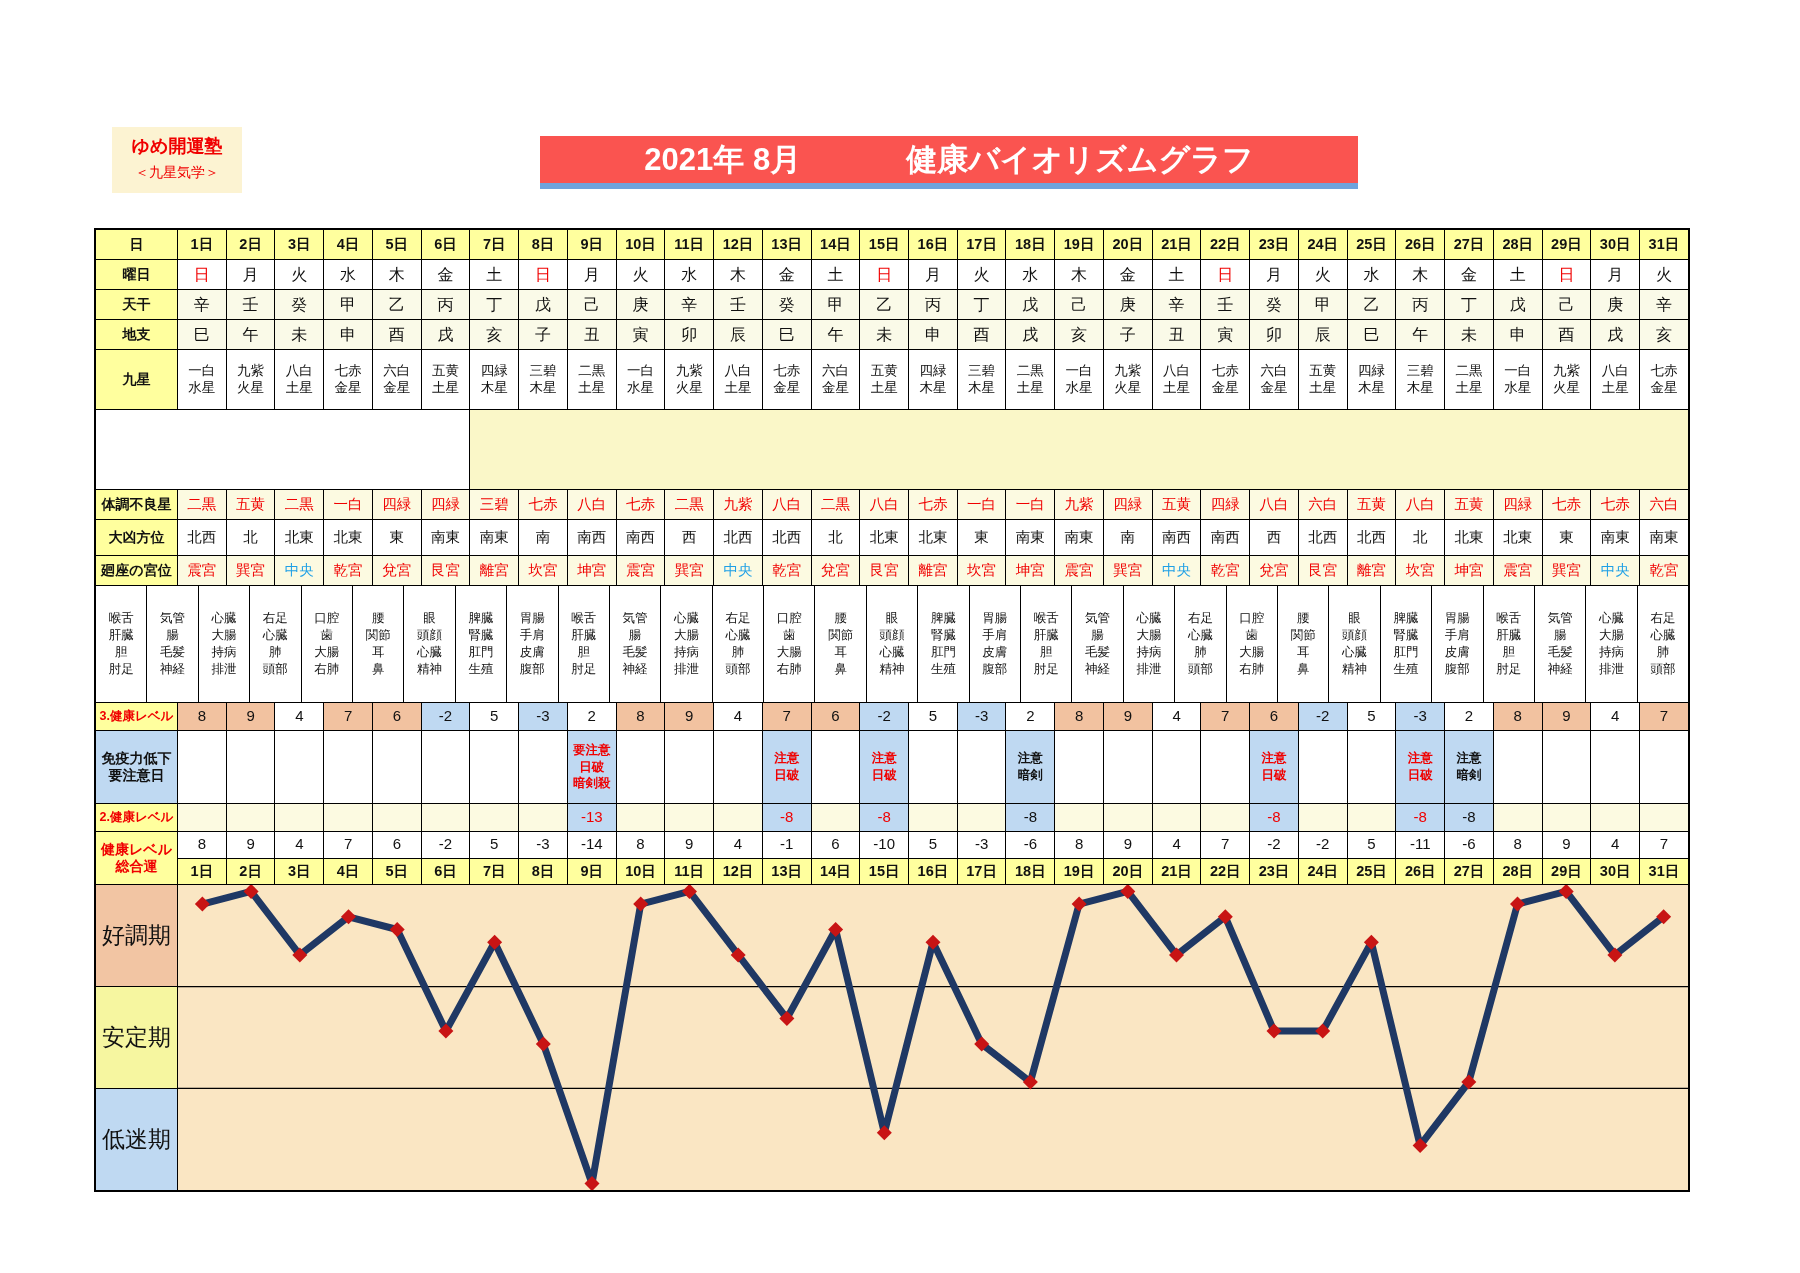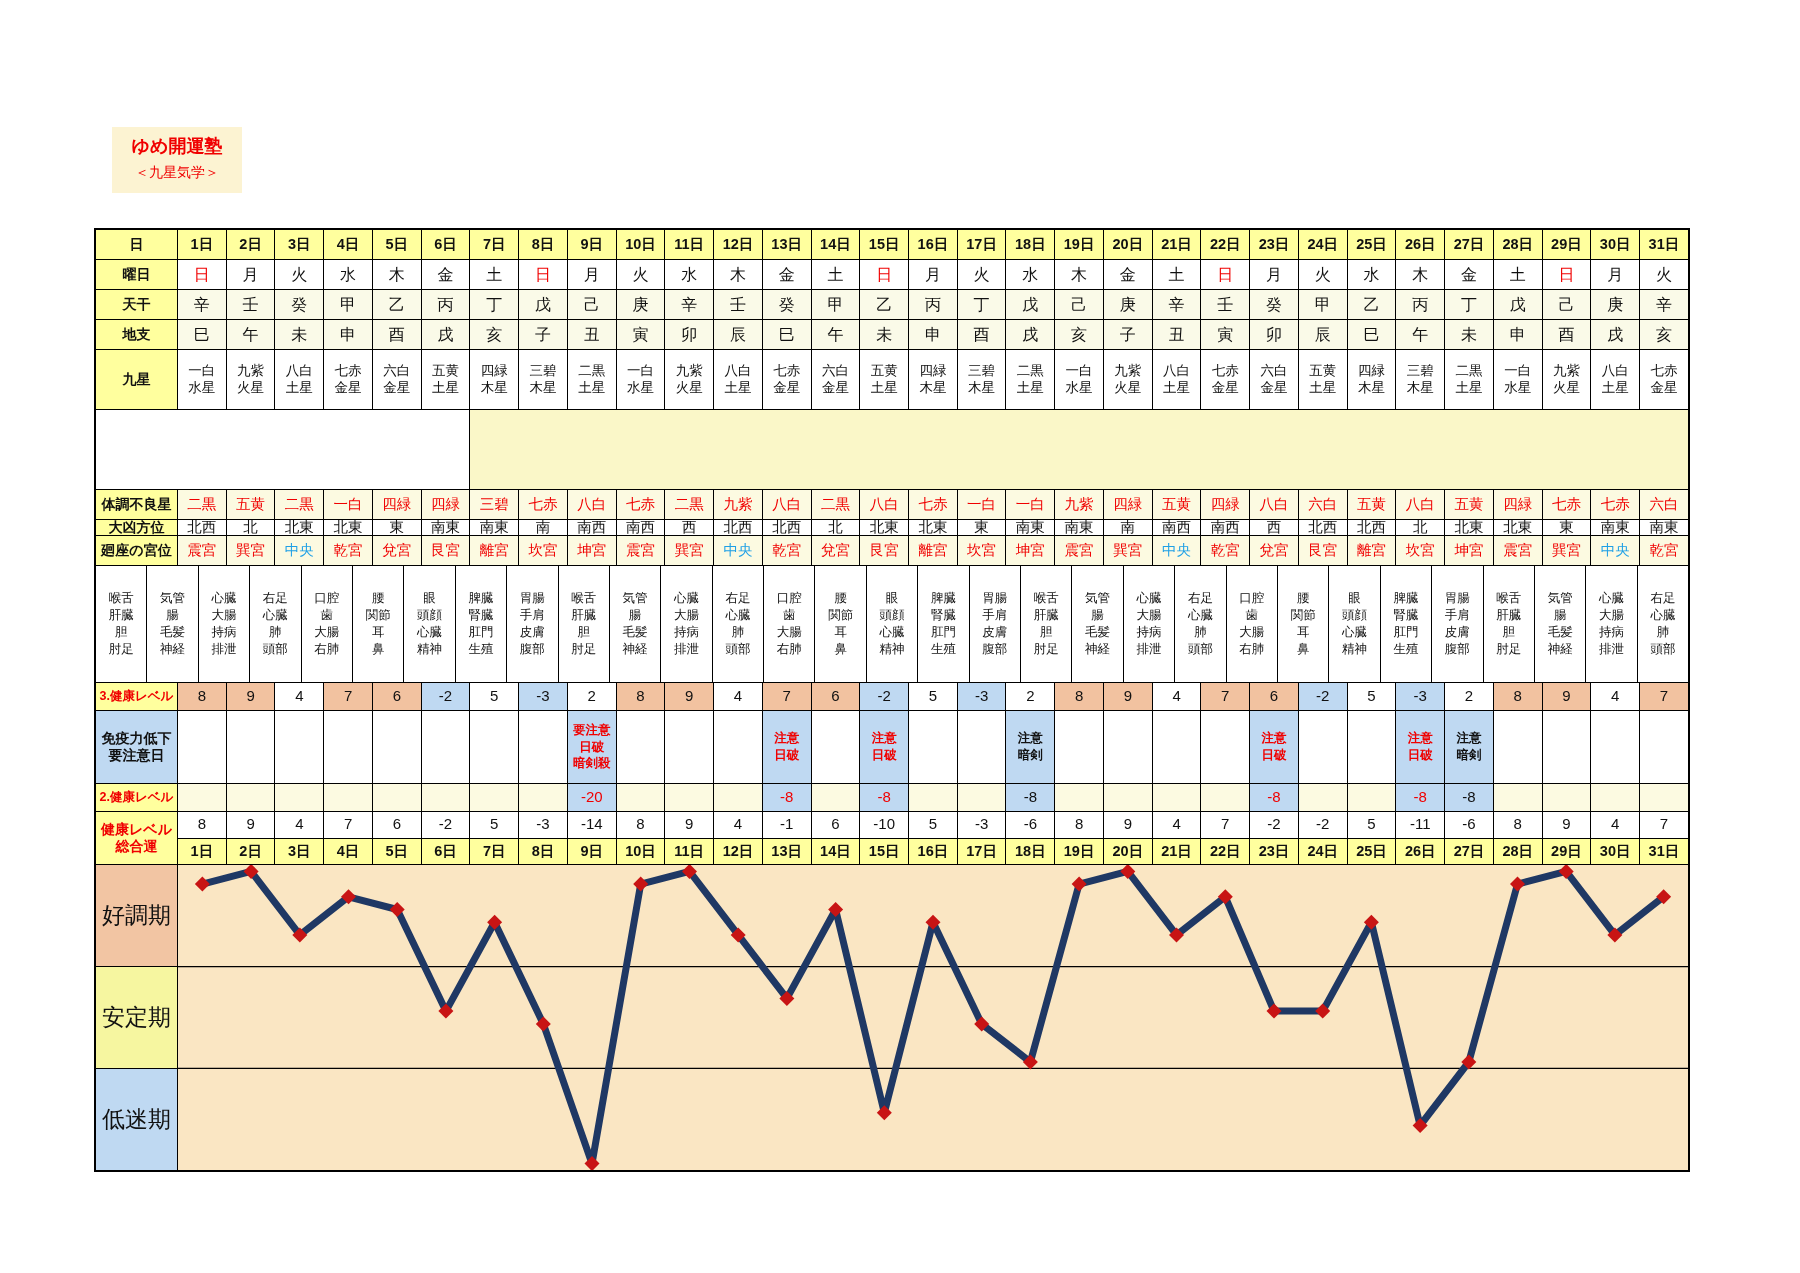--- a/index.html
+++ b/index.html
@@ -50,20 +50,24 @@
 </style>
 </head>
 <body>
 
 <div class="page">
 
   <div class="hdr-school">
     <div class="l1">ゆめ開運塾</div>
     <div class="l2">＜九星気学＞</div>
   </div>
+  <div class="hdr-title">
+    <span>2021年 8月</span>
+    <span>健康バイオリズムグラフ</span>
+  </div>
 
   <div class="sheet" id="sheet">
       <div class="r" style="height:30px">
         <div class="c lbl ">日</div>
         <div class="c bg-yellow" style="font-weight:bold;font-size:14.5px">1日</div>
         <div class="c bg-yellow" style="font-weight:bold;font-size:14.5px">2日</div>
         <div class="c bg-yellow" style="font-weight:bold;font-size:14.5px">3日</div>
         <div class="c bg-yellow" style="font-weight:bold;font-size:14.5px">4日</div>
         <div class="c bg-yellow" style="font-weight:bold;font-size:14.5px">5日</div>
         <div class="c bg-yellow" style="font-weight:bold;font-size:14.5px">6日</div>
@@ -264,21 +268,21 @@
         <div class="c bg-cream2 red" style="font-size:14.5px">八白</div>
         <div class="c bg-cream2 red" style="font-size:14.5px">六白</div>
         <div class="c bg-cream2 red" style="font-size:14.5px">五黄</div>
         <div class="c bg-cream2 red" style="font-size:14.5px">八白</div>
         <div class="c bg-cream2 red" style="font-size:14.5px">五黄</div>
         <div class="c bg-cream2 red" style="font-size:14.5px">四緑</div>
         <div class="c bg-cream2 red" style="font-size:14.5px">七赤</div>
         <div class="c bg-cream2 red" style="font-size:14.5px">七赤</div>
         <div class="c bg-cream2 red" style="font-size:14.5px">六白</div>
       </div>
-      <div class="r" style="height:16px">
+      <div class="r" style="height:36px">
         <div class="c lbl ">大凶方位</div>
         <div class="c " style="font-size:14.5px">北西</div>
         <div class="c " style="font-size:14.5px">北</div>
         <div class="c " style="font-size:14.5px">北東</div>
         <div class="c " style="font-size:14.5px">北東</div>
         <div class="c " style="font-size:14.5px">東</div>
         <div class="c " style="font-size:14.5px">南東</div>
         <div class="c " style="font-size:14.5px">南東</div>
         <div class="c " style="font-size:14.5px">南</div>
         <div class="c " style="font-size:14.5px">南西</div>
@@ -443,21 +447,21 @@
       <div class="r" style="height:28px">
         <div class="c lbl small red">2.健康レベル</div>
         <div class="c bg-cream2" style=""></div>
         <div class="c bg-cream2" style=""></div>
         <div class="c bg-cream2" style=""></div>
         <div class="c bg-cream2" style=""></div>
         <div class="c bg-cream2" style=""></div>
         <div class="c bg-cream2" style=""></div>
         <div class="c bg-cream2" style=""></div>
         <div class="c bg-cream2" style=""></div>
-        <div class="c bg-lblue" style="font-size:15px;color:#F00000;">-20</div>
+        <div class="c bg-lblue" style="font-size:15px;color:#F00000;">-13</div>
         <div class="c bg-cream2" style=""></div>
         <div class="c bg-cream2" style=""></div>
         <div class="c bg-cream2" style=""></div>
         <div class="c bg-lblue" style="font-size:15px;color:#F00000;">-8</div>
         <div class="c bg-cream2" style=""></div>
         <div class="c bg-lblue" style="font-size:15px;color:#F00000;">-8</div>
         <div class="c bg-cream2" style=""></div>
         <div class="c bg-cream2" style=""></div>
         <div class="c bg-lblue" style="font-size:15px;color:#111;">-8</div>
         <div class="c bg-cream2" style=""></div>

